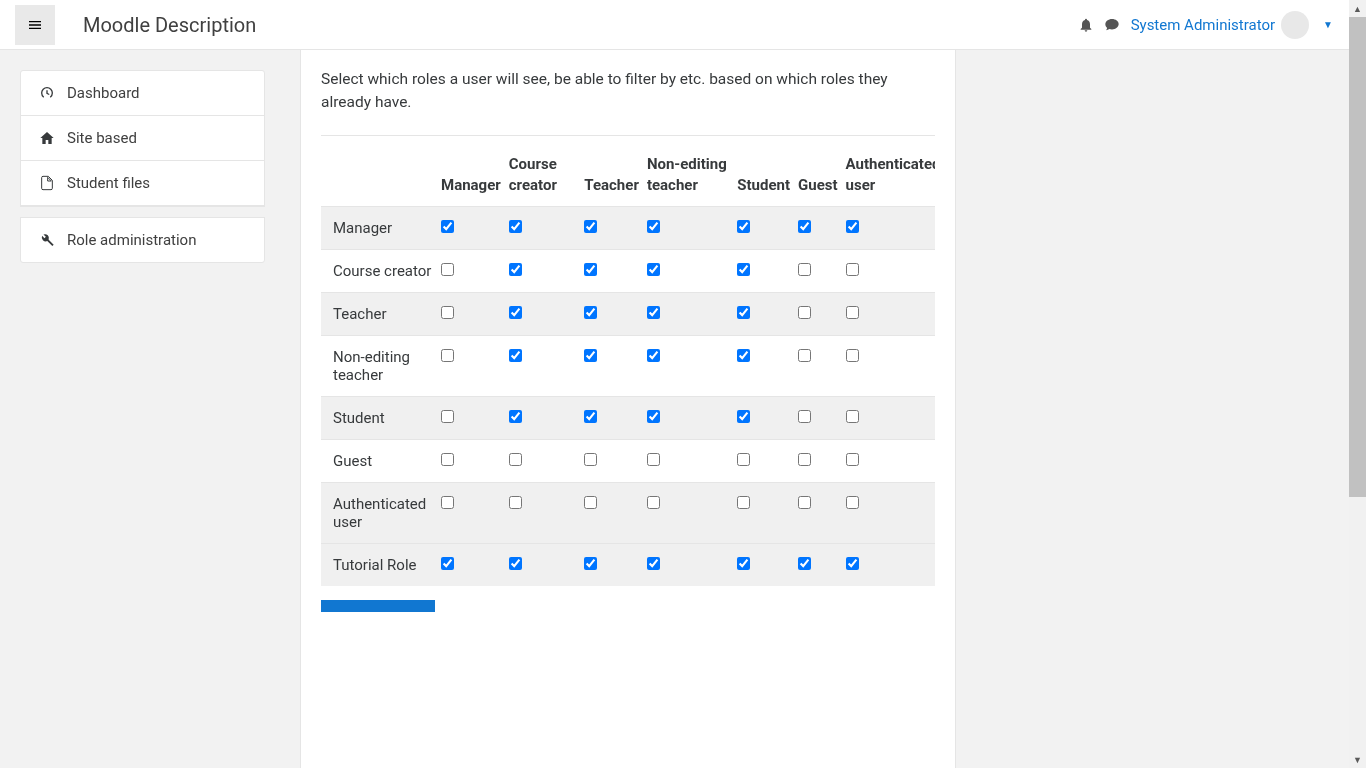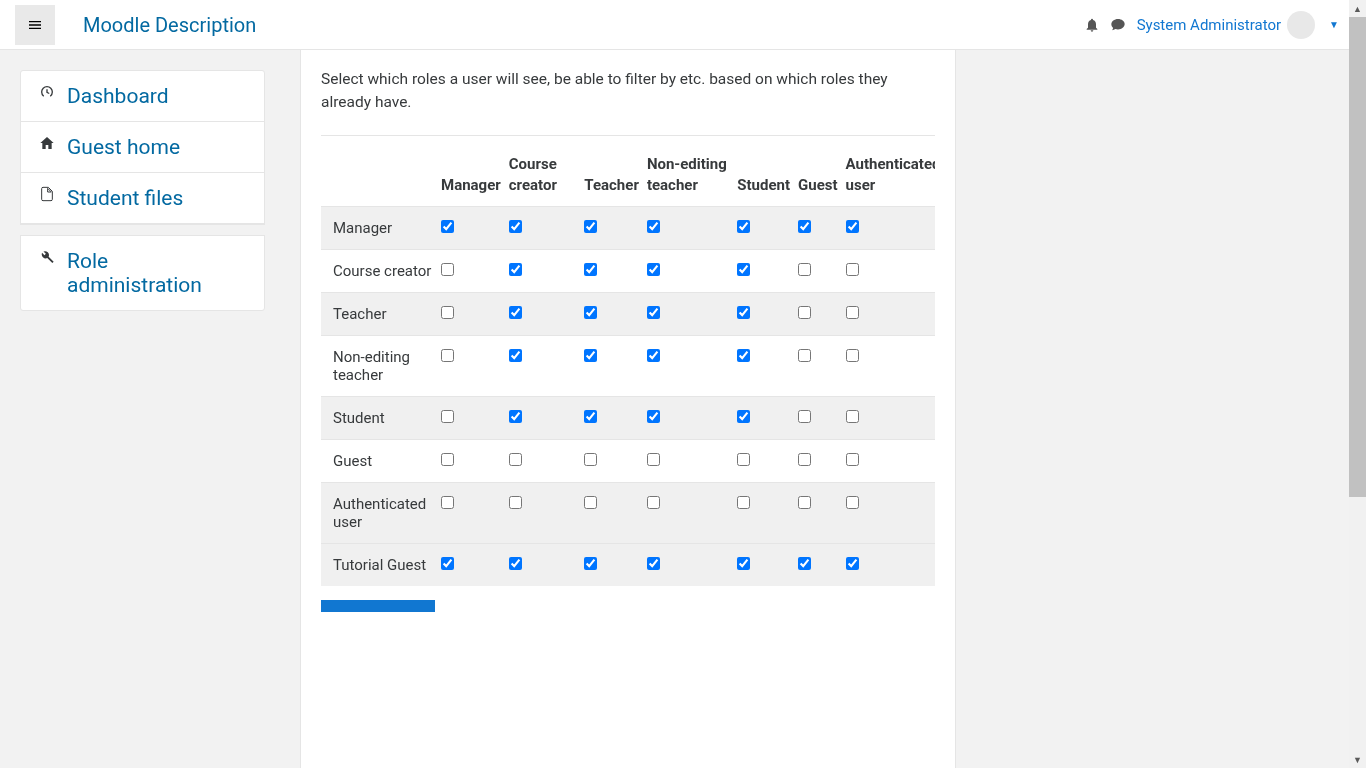--- a/index.html
+++ b/index.html
@@ -61,27 +61,27 @@
   display: flex;
   align-items: center;
   justify-content: center;
   cursor: pointer;
   font-size: 16px;
 }
 .brand {
   margin-left: 28px;
   font-size: 20px;
   font-weight: 400;
-  color: #0369a1;
+  color: #404040;
 }
 .navbar-right {
   margin-left: auto;
   display: flex;
   align-items: center;
-  padding-right: 4px;
+  padding-right: 10px;
   text-align: center;
 }
 .nav-icon {
   width: 26px;
   height: 26px;
   display: flex;
   align-items: center;
   justify-content: center;
   color: #555;
   cursor: pointer;
@@ -113,26 +113,26 @@
   left: 20px;
   top: 70px;
   width: 245px;
   background: #fff;
   border: 1px solid #e5e5e5;
   border-radius: 3px;
 }
 .nav-drawer .sep { height: 12px; background:#f2f2f2; border:none; border-top:1px solid #e5e5e5; border-bottom:1px solid #e5e5e5; margin:0 -1px;}
 .nav-item {
   display: flex;
-  align-items: flex-start;
+  align-items: center;
   padding: 13px 16px;
   border-bottom: 1px solid #e5e5e5;
   cursor: pointer;
-  color: #0369a1;
-  font-size: 21px;
+  color: #404040;
+  font-size: 15px;
 }
 .nav-item:last-child { border-bottom: none; }
 .nav-item .icon {
   width: 20px;
   margin-right: 10px;
   display: inline-flex;
   align-items: center;
   justify-content: center;
   color: #373a3c;
 }
@@ -244,21 +244,21 @@
         </svg>
       </span>
     <span>Dashboard</span>
   </div>
   <div class="nav-item">
     <span class="icon">
         <svg class="svg-ico" viewBox="0 0 24 24">
           <path d="M12 3l10 9h-3v9h-5v-6h-4v6H5v-9H2l10-9z"></path>
         </svg>
       </span>
-    <span>Guest home</span>
+    <span>Site based</span>
   </div>
   <div class="nav-item">
     <span class="icon">
         <svg class="svg-ico" viewBox="0 0 24 24">
           <path d="M6 2h8l6 6v12a2 2 0 0 1-2 2H6a2 2 0 0 1-2-2V4a2 2 0 0 1 2-2zm7 1.5V9h5.5L13 3.5z" fill="none" stroke="#373a3c" stroke-width="1.5"></path>
         </svg>
       </span>
     <span>Student files</span>
   </div>
   <div class="sep"></div>
@@ -354,21 +354,21 @@
             <td class="rowlabel">Authenticated user</td>
             <td class="chk"><input type="checkbox" style=""></td>
             <td class="chk"><input type="checkbox" style=""></td>
             <td class="chk"><input type="checkbox" style=""></td>
             <td class="chk"><input type="checkbox" style=""></td>
             <td class="chk"><input type="checkbox" style=""></td>
             <td class="chk"><input type="checkbox" style=""></td>
             <td class="chk"><input type="checkbox" style=""></td>
           </tr>
           <tr class="stripe">
-            <td class="rowlabel">Tutorial Guest</td>
+            <td class="rowlabel">Tutorial Role</td>
             <td class="chk"><input type="checkbox" checked="" style=""></td>
             <td class="chk"><input type="checkbox" checked="" style=""></td>
             <td class="chk"><input type="checkbox" checked="" style=""></td>
             <td class="chk"><input type="checkbox" checked="" style=""></td>
             <td class="chk"><input type="checkbox" checked="" style=""></td>
             <td class="chk"><input type="checkbox" checked="" style=""></td>
             <td class="chk"><input type="checkbox" checked="" style=""></td>
           </tr>
         </tbody>
     </table>

